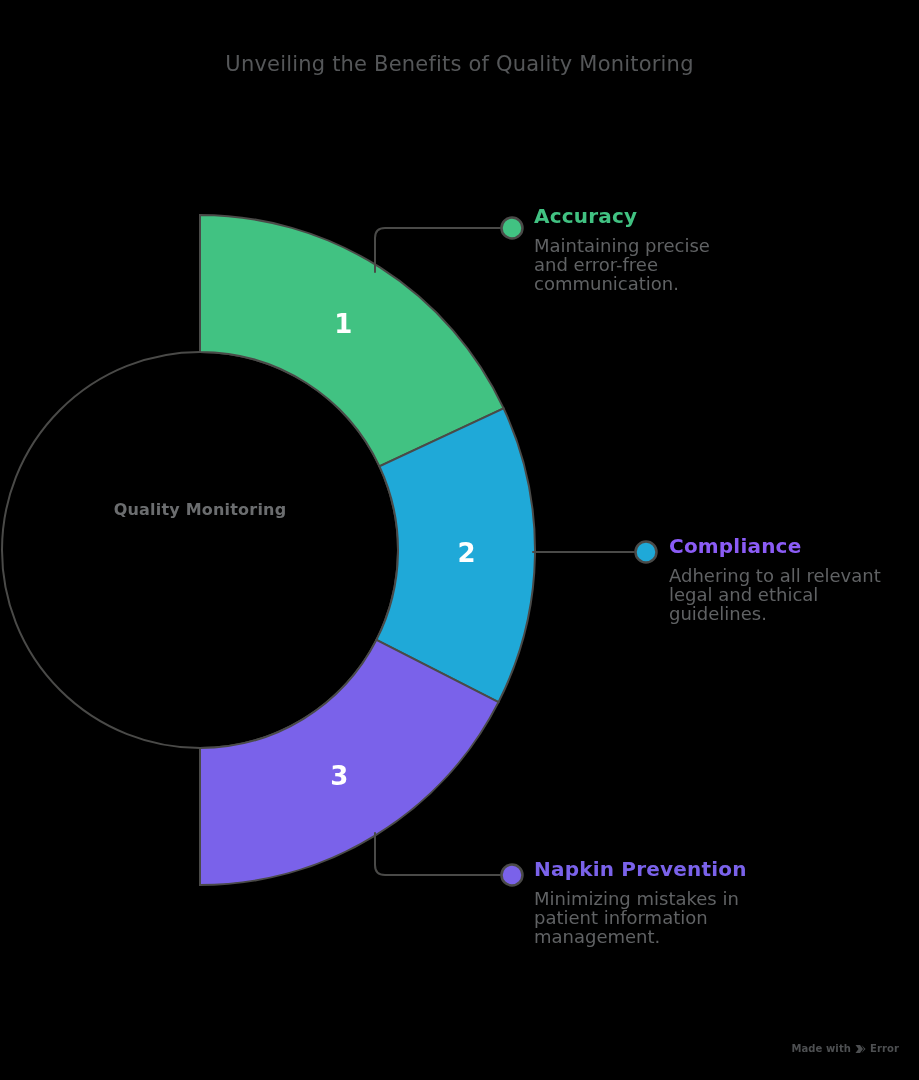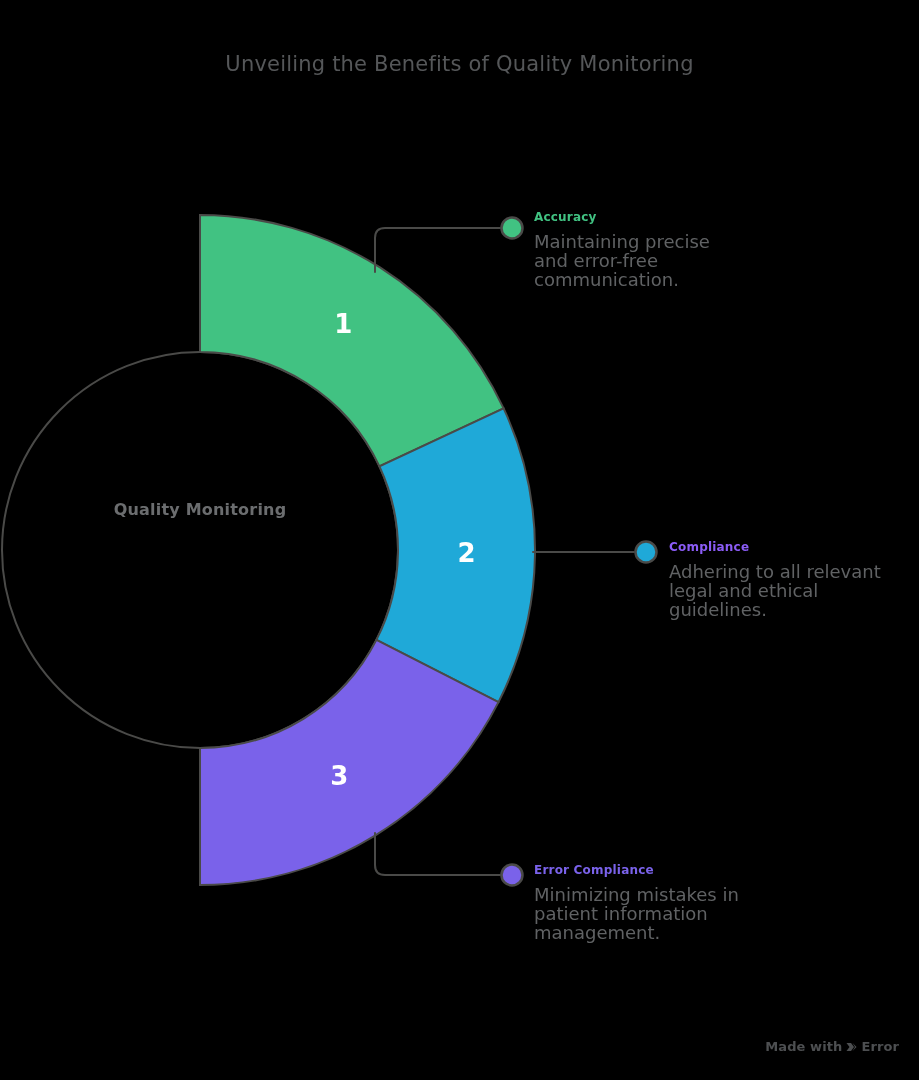--- a/index.html
+++ b/index.html
@@ -68,44 +68,44 @@
     line-height: 18px;
     color: #606264;
     margin: 0;
   }
   
   .callout {
     position: absolute;
     width: 240px;
   }
   .callout-title {
-    font-size: 12px;
+    font-size: 20px;
     font-weight: bold;
-    margin: 10px 0 8px 0;
+    margin: 4px 0 8px 0;
     letter-spacing: 0.2px;
   }
   .callout-desc {
     font-size: 18px;
     line-height: 19px;
     color: #606264;
     margin: 0;
   }
   #callout-0 { left: 534px; top: 200px; width: 215px; }
   #callout-1 { left: 669px; top: 530px; width: 225px; }
   #callout-2 { left: 534px; top: 853px; width: 225px; }
 
   
   .watermark {
     position: absolute;
     right: 20px;
     bottom: 26px;
     display: flex;
     align-items: center;
     gap: 4px;
-    font-size: 13px;
+    font-size: 10px;
     color: #4d4f51;
     font-weight: bold;
     letter-spacing: 0.1px;
   }
   .watermark svg { display: block; }
 </style>
 </head>
 <body>
 
 <div id="stage">
@@ -144,21 +144,21 @@
     <div class="callout-title" id="callout-title-0" style="color: rgb(65, 194, 130);">Accuracy</div>
     <div class="callout-desc">Maintaining precise and error-free communication.</div>
   </div>
 
   <div class="callout" id="callout-1">
     <div class="callout-title" id="callout-title-1" style="color: #8b5cf6;">Compliance</div>
     <div class="callout-desc">Adhering to all relevant legal and ethical guidelines.</div>
   </div>
 
   <div class="callout" id="callout-2">
-    <div class="callout-title" id="callout-title-2" style="color: rgb(122, 98, 234);">Error Compliance</div>
+    <div class="callout-title" id="callout-title-2" style="color: rgb(122, 98, 234);">Napkin Prevention</div>
     <div class="callout-desc">Minimizing mistakes in patient information management.</div>
   </div>
 
   <div class="watermark">
     <span>Made with</span>
     <span>
       <svg width="11" height="10" viewBox="0 0 11 10">
         <path d="M0.5 1 L5 1 L8 5 L5 9 L0.5 9 L3.5 5 Z" fill="#4d4f51"></path>
         <path d="M6.5 1 L10.5 5 L6.5 9 L9 5 Z" fill="#4d4f51"></path>
       </svg>

